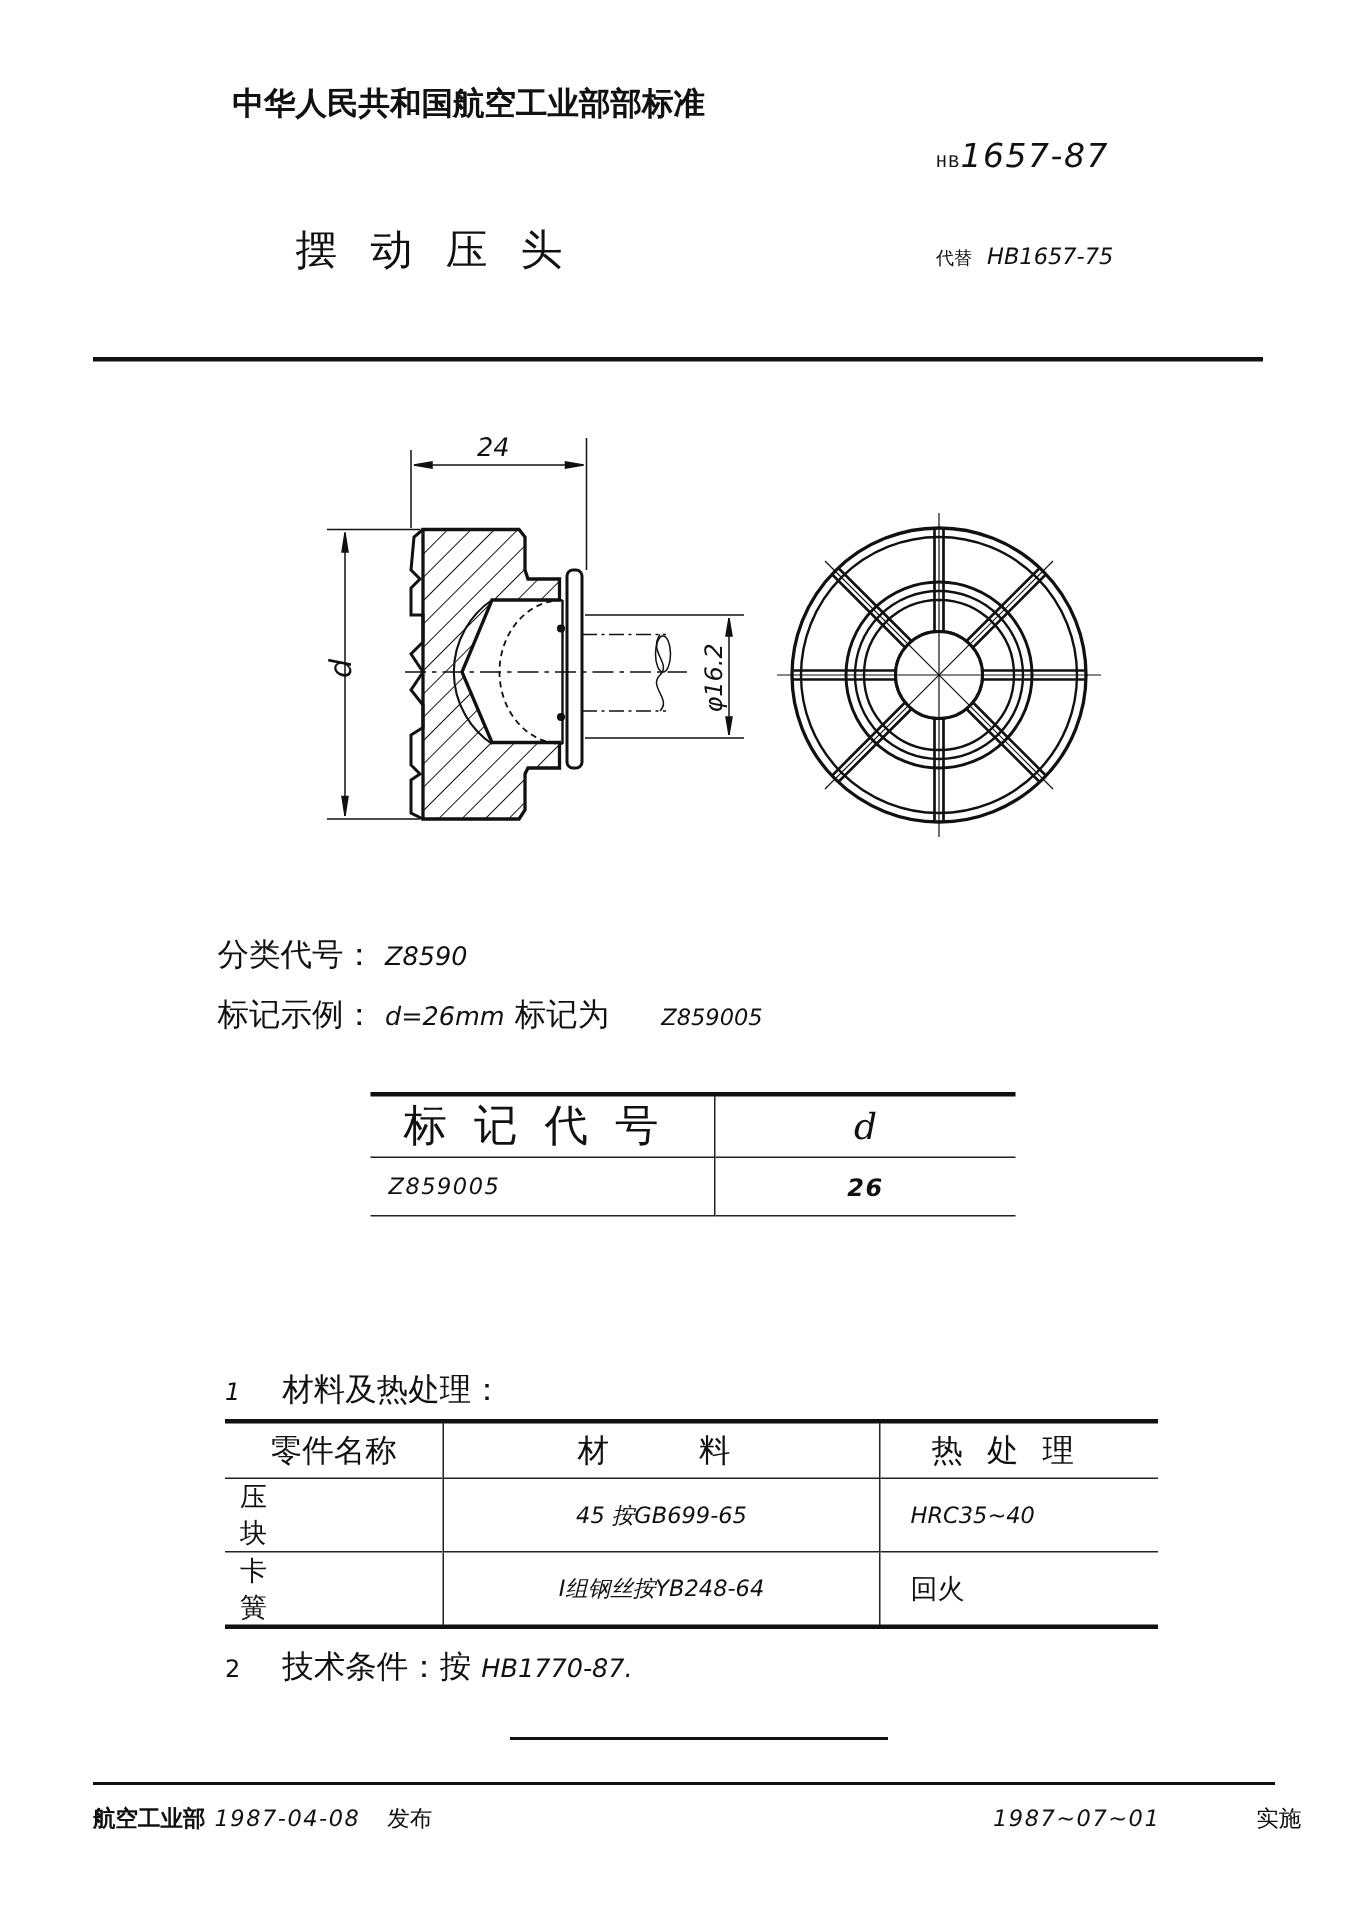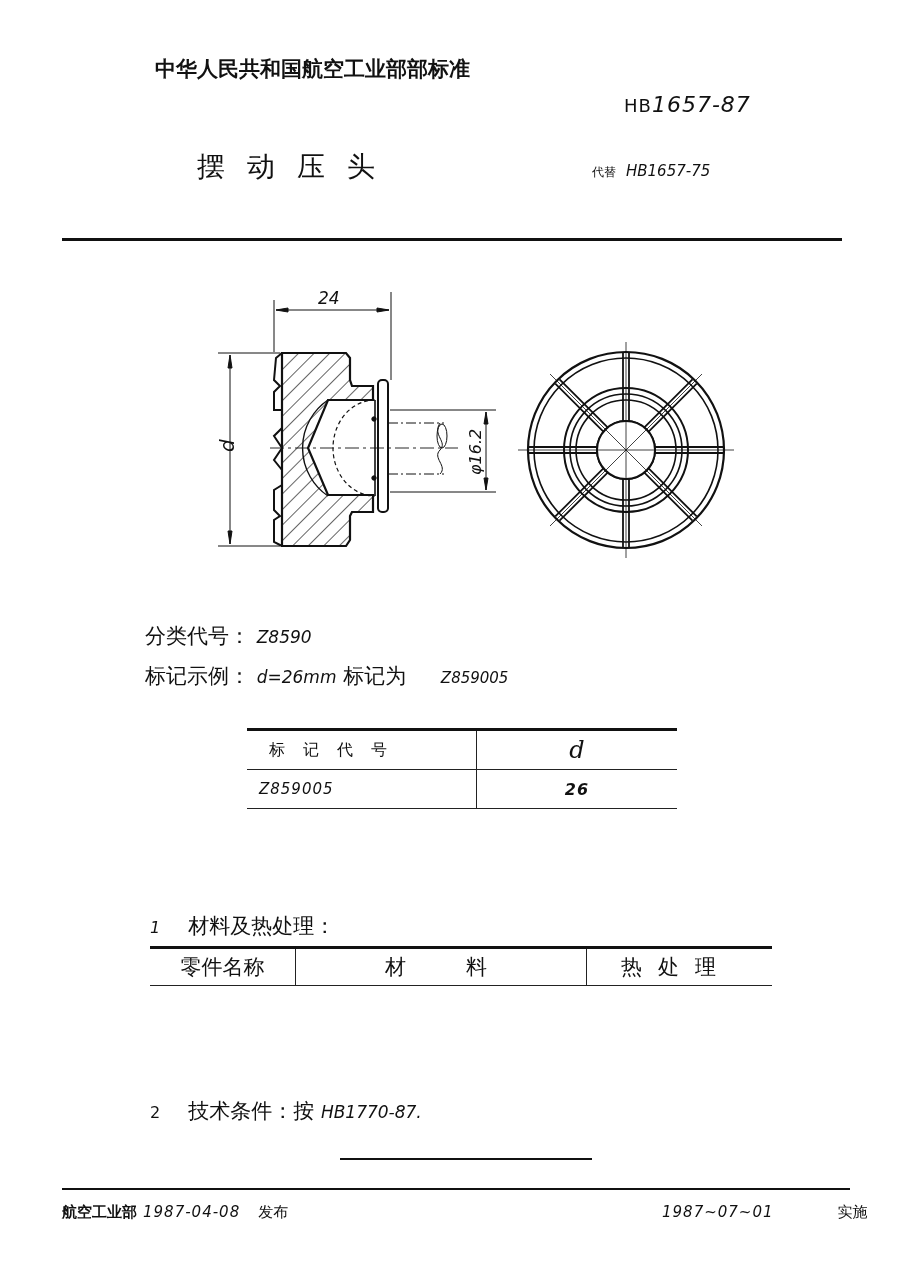--- a/index.html
+++ b/index.html
@@ -1,38 +1,38 @@
 <!DOCTYPE html>
 <html><head>
 <meta charset="utf-8">
 <style>
   html, body { margin: 0; padding: 0; background: #ffffff; }
   body { width: 908px; height: 1281px; position: relative; overflow: hidden;
          font-family: "DejaVu Sans", sans-serif; color: #111; }
   .abs { position: absolute; }
   .org { left: 155px; top: 55px; font-size: 21px; font-weight: bold; letter-spacing: 0px; }
   .std-no { left: 624px; top: 92px; font-size: 22px; font-style: italic; letter-spacing: 1px; }
-  .std-no .pre { font-size: 18px; font-style: normal; }
+  .std-no .pre { font-size: 12px; font-style: normal; font-family: Liberation Mono, monospace; }
   .title { left: 197px; top: 148px; font-size: 28px; letter-spacing: 22px; font-family: "DejaVu Serif", serif; }
-  .replace { left: 592px; top: 162px; font-size: 15px; font-style: italic; }
+  .replace { left: 624px; top: 162px; font-size: 15px; font-style: italic; }
   .replace .pre { font-size: 12px; font-style: normal; margin-right: 10px; }
   .rule-top { left: 62px; top: 238px; width: 780px; height: 3px; background: #111; }
   .drawing { left: 200px; top: 280px; }
   .info1 { left: 145px; top: 622px; font-size: 21px; font-family: "DejaVu Serif", serif; }
   .info2 { left: 145px; top: 662px; font-size: 21px; font-family: "DejaVu Serif", serif; }
   .info1 .v, .info2 .v { font-style: italic; font-family: "DejaVu Sans", sans-serif; font-size: 17px; }
   .info2 .v2 { font-style: italic; font-family: "DejaVu Sans", sans-serif; font-size: 15px; margin-left: 28px; }
   table.mark { position: absolute; left: 247px; top: 728px; width: 430px; border-collapse: collapse; }
   table.mark th, table.mark td { height: 38px; padding: 0 12px; }
   table.mark tr.hd { border-top: 3px solid #111; border-bottom: 1.5px solid #222; }
   table.mark tr.r1 { border-bottom: 1.5px solid #222; }
   table.mark tr.r2 { border-bottom: 3px solid #111; }
   table.mark .c1 { width: 195px; border-right: 1.5px solid #222; text-align: left; }
   table.mark .c2 { text-align: center; }
-  table.mark th { font-weight: normal; font-size: 16px; font-family: "DejaVu Serif", serif; }
+  table.mark th { font-weight: normal; font-size: 29px; font-family: "DejaVu Serif", serif; }
   table.mark th.c1 { letter-spacing: 18px; padding-left: 22px; }
   table.mark th.c2 { font-style: italic; font-size: 24px; }
   table.mark td { font-style: italic; font-size: 15px; letter-spacing: 1px; }
   table.mark td.c2 { font-size: 16px; font-weight: bold; }
   .sec1 { left: 150px; top: 912px; font-size: 21px; font-family: "DejaVu Serif", serif; }
   .sec1 .n, .sec2 .n { font-family: "DejaVu Sans", sans-serif; font-size: 16px; margin-right: 28px; font-style: italic; }
   table.mat { position: absolute; left: 150px; top: 946px; width: 622px; border-collapse: collapse; }
   table.mat th, table.mat td { height: 36px; padding: 0 10px; font-weight: normal; }
   table.mat tr.hd { border-top: 3px solid #111; border-bottom: 1.5px solid #222; }
   table.mat tr.r1 { border-bottom: 1.5px solid #222; }
@@ -186,20 +186,30 @@
   <span class="n">1</span><span>材料及热处理：</span>
 </div>
 
 <table class="mat">
   <tbody>
       <tr class="hd">
     <th class="c1">零件名称</th>
     <th class="c2">材料</th>
     <th class="c3">热处理</th>
   </tr>
+  <tr class="r1">
+    <td class="c1">压块</td>
+    <td class="c2">45 按GB699-65</td>
+    <td class="c3">HRC35~40</td>
+  </tr>
+  <tr class="r2">
+    <td class="c1">卡簧</td>
+    <td class="c2">Ⅰ组钢丝按YB248-64</td>
+    <td class="c3" style="font-style:normal;font-family:'DejaVu Serif',serif;font-size:18px;">回火</td>
+  </tr>
 </tbody>
   </table>
 
 <div class="abs sec2">
   <span class="n">2</span><span>技术条件：按</span>
   <span class="v">HB1770-87.</span>
 </div>
 
 <div class="abs rule-end"></div>
 <div class="abs rule-bot"></div>

